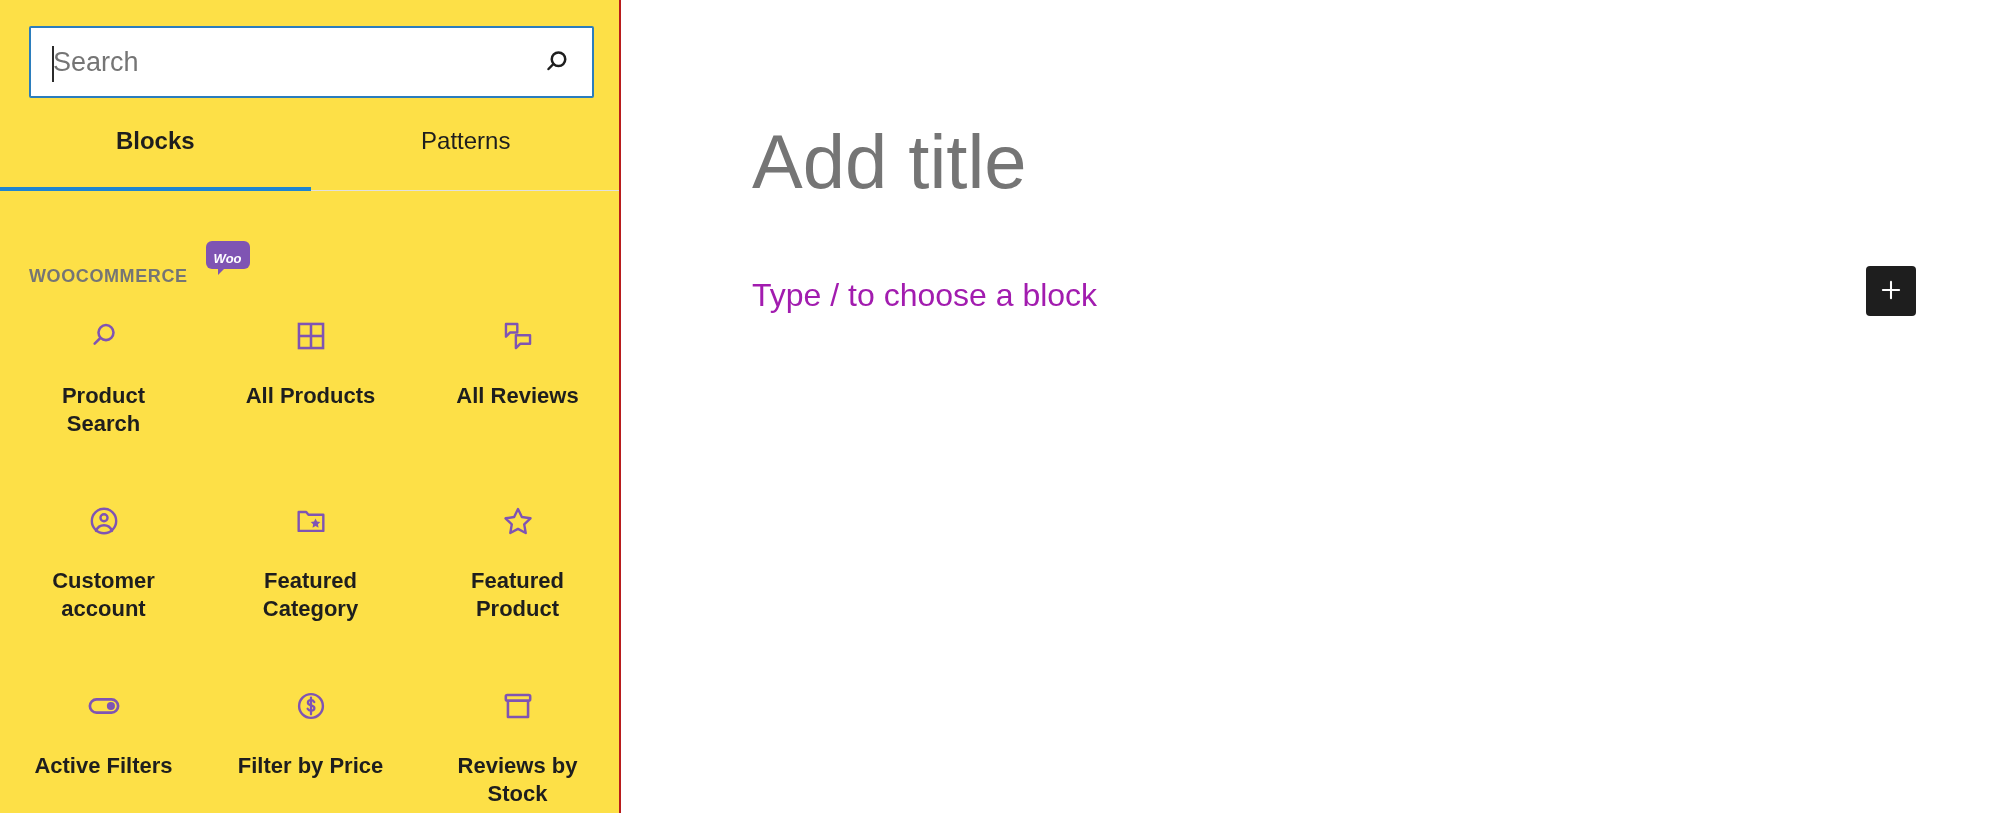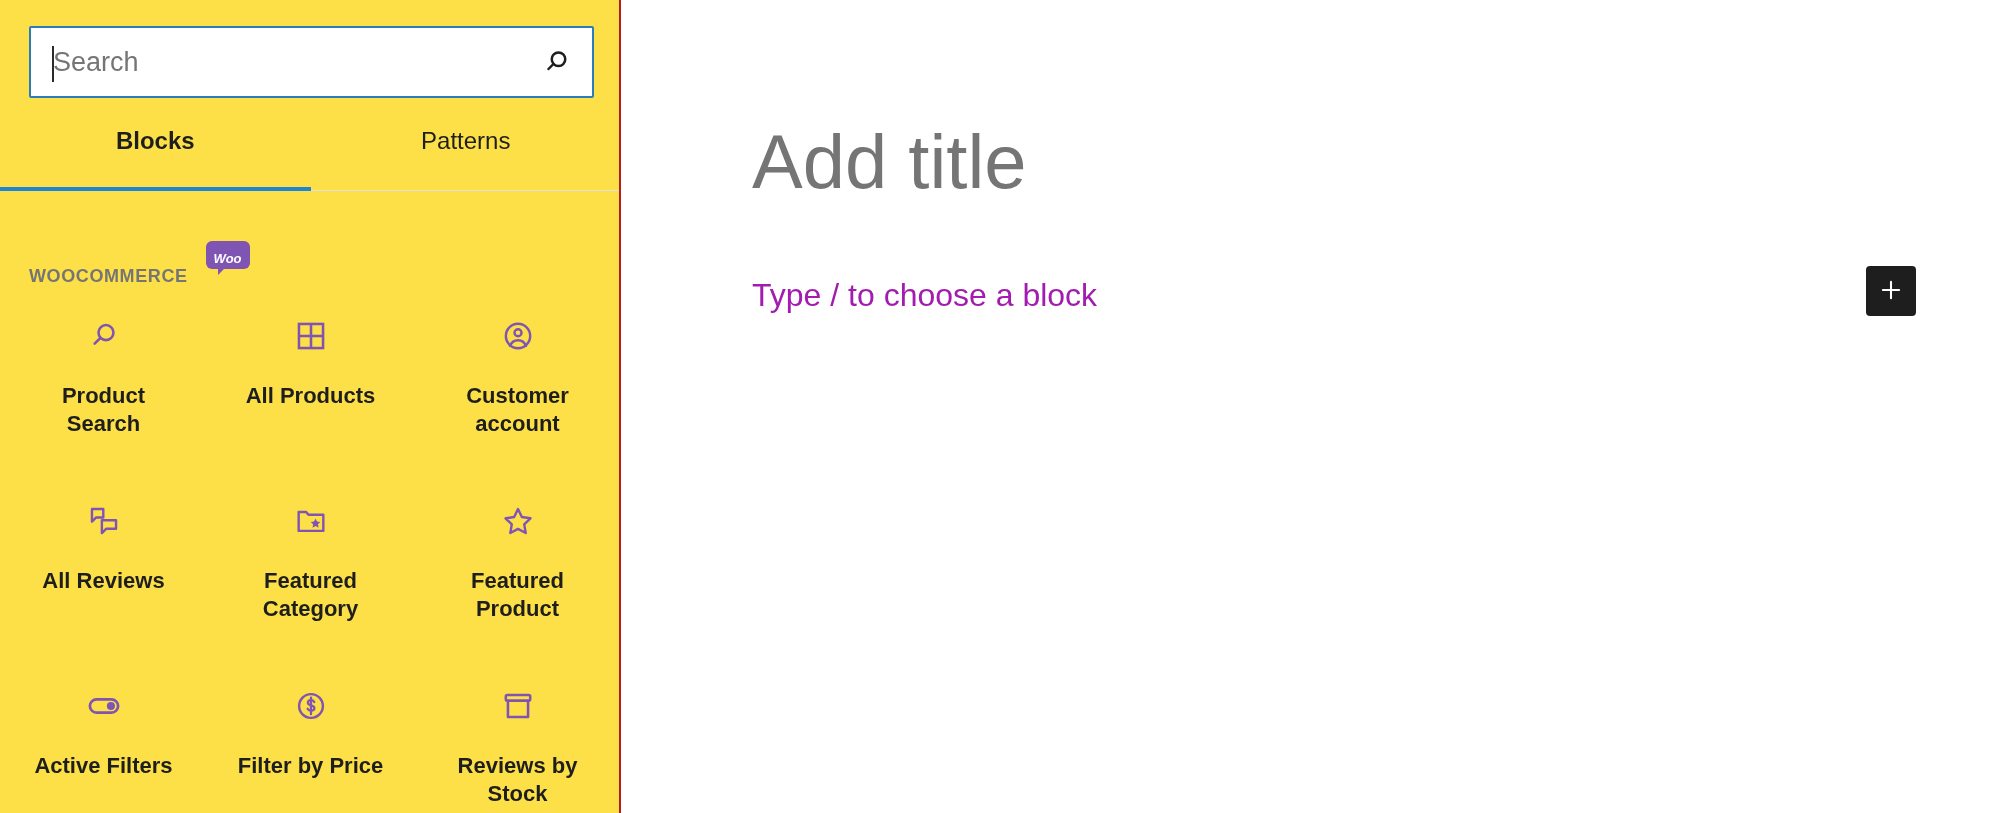--- a/index.html
+++ b/index.html
@@ -308,37 +308,37 @@
             <line x1="12" y1="3.5" x2="12" y2="20.5" stroke="currentColor" stroke-width="1.8"></line>
             <line x1="3.5" y1="12" x2="20.5" y2="12" stroke="currentColor" stroke-width="1.8"></line>
           </svg>
         </span>
         <span class="block-label">All Products</span>
       </button>
 
       <button class="block-item">
         <span class="block-icon">
           <svg width="34" height="34" viewBox="0 0 24 24" fill="none" aria-hidden="true">
+            <path d="M3.5 3.5h8v6h-5l-3 3z" stroke="currentColor" stroke-width="1.7" stroke-linejoin="round"></path>
+            <path d="M10.5 11.5h10v6h-7l-3 3z" stroke="currentColor" stroke-width="1.7" stroke-linejoin="round"></path>
+          </svg>
+        </span>
+        <span class="block-label">All Reviews</span>
+      </button>
+
+      <button class="block-item">
+        <span class="block-icon">
+          <svg width="34" height="34" viewBox="0 0 24 24" fill="none" aria-hidden="true">
             <circle cx="12" cy="12" r="8.6" stroke="currentColor" stroke-width="1.7"></circle>
             <circle cx="12" cy="9.7" r="2.5" stroke="currentColor" stroke-width="1.7"></circle>
             <path d="M6.4 19c1-2.6 3.1-4 5.6-4s4.6 1.4 5.6 4" stroke="currentColor" stroke-width="1.7" stroke-linecap="round"></path>
           </svg>
         </span>
         <span class="block-label">Customer
 account</span>
-      </button>
-
-      <button class="block-item">
-        <span class="block-icon">
-          <svg width="34" height="34" viewBox="0 0 24 24" fill="none" aria-hidden="true">
-            <path d="M3.5 3.5h8v6h-5l-3 3z" stroke="currentColor" stroke-width="1.7" stroke-linejoin="round"></path>
-            <path d="M10.5 11.5h10v6h-7l-3 3z" stroke="currentColor" stroke-width="1.7" stroke-linejoin="round"></path>
-          </svg>
-        </span>
-        <span class="block-label">All Reviews</span>
       </button>
 
       <button class="block-item">
         <span class="block-icon">
           <svg width="34" height="34" viewBox="0 0 24 24" fill="none" aria-hidden="true">
             <path d="M3.3 19V5.6h5.3l1.6 2h10.5V19z" stroke="currentColor" stroke-width="1.7" stroke-linejoin="round"></path>
             <path d="M15.2 10.2l1.05 2.2 2.35.3-1.7 1.65.42 2.35-2.12-1.15-2.12 1.15.42-2.35-1.7-1.65 2.35-.3z" fill="currentColor"></path>
           </svg>
         </span>
         <span class="block-label">Featured

